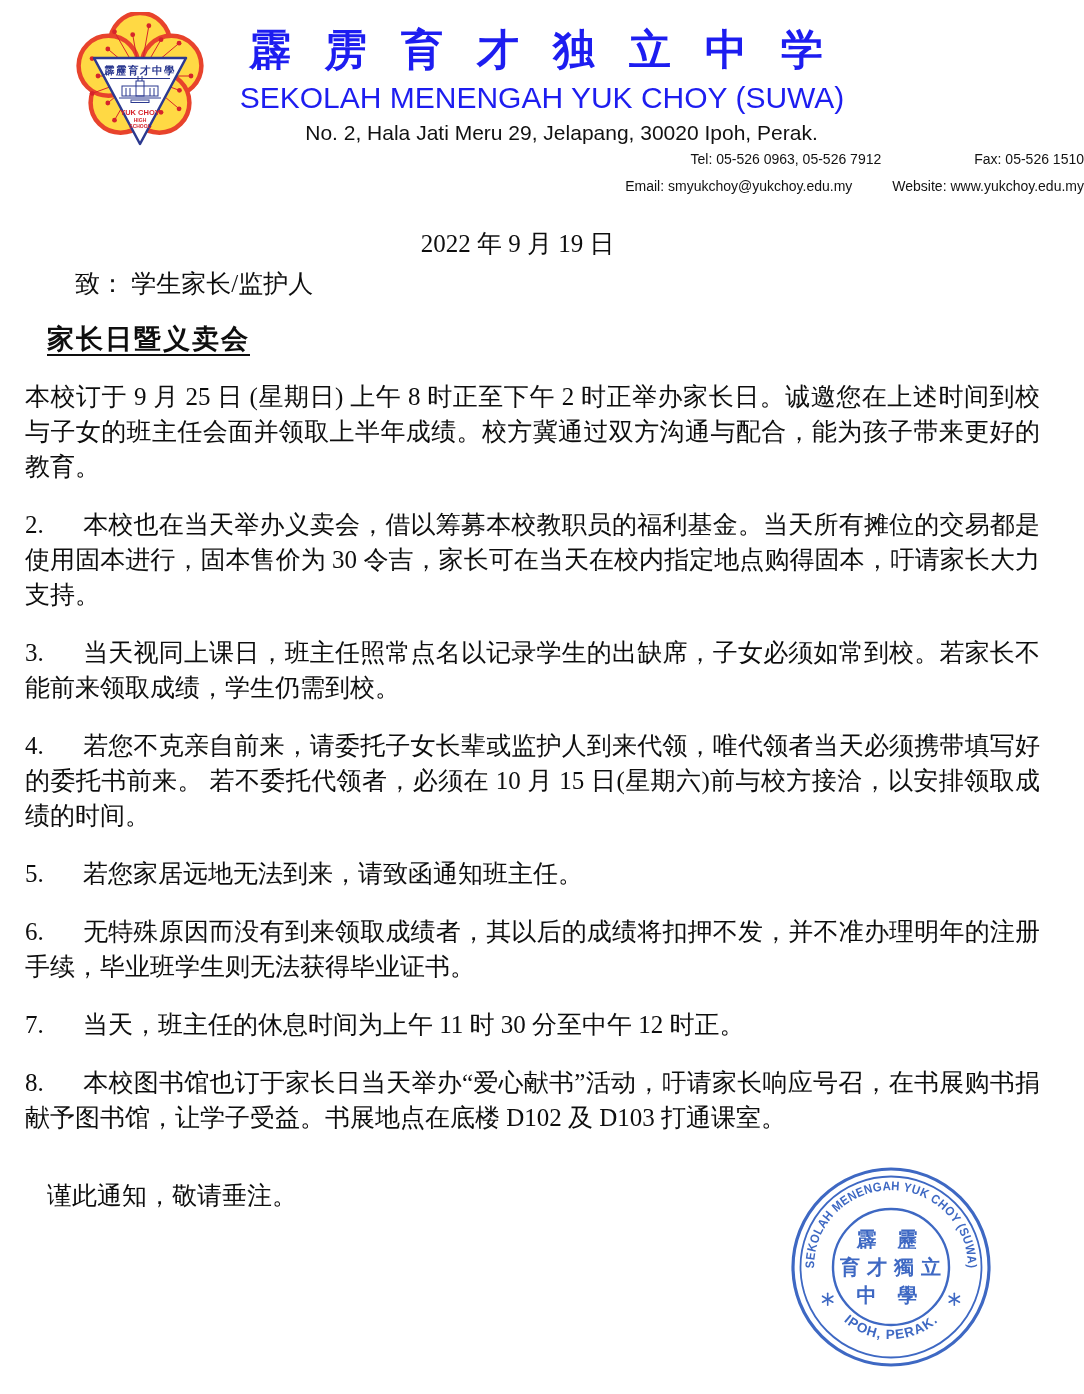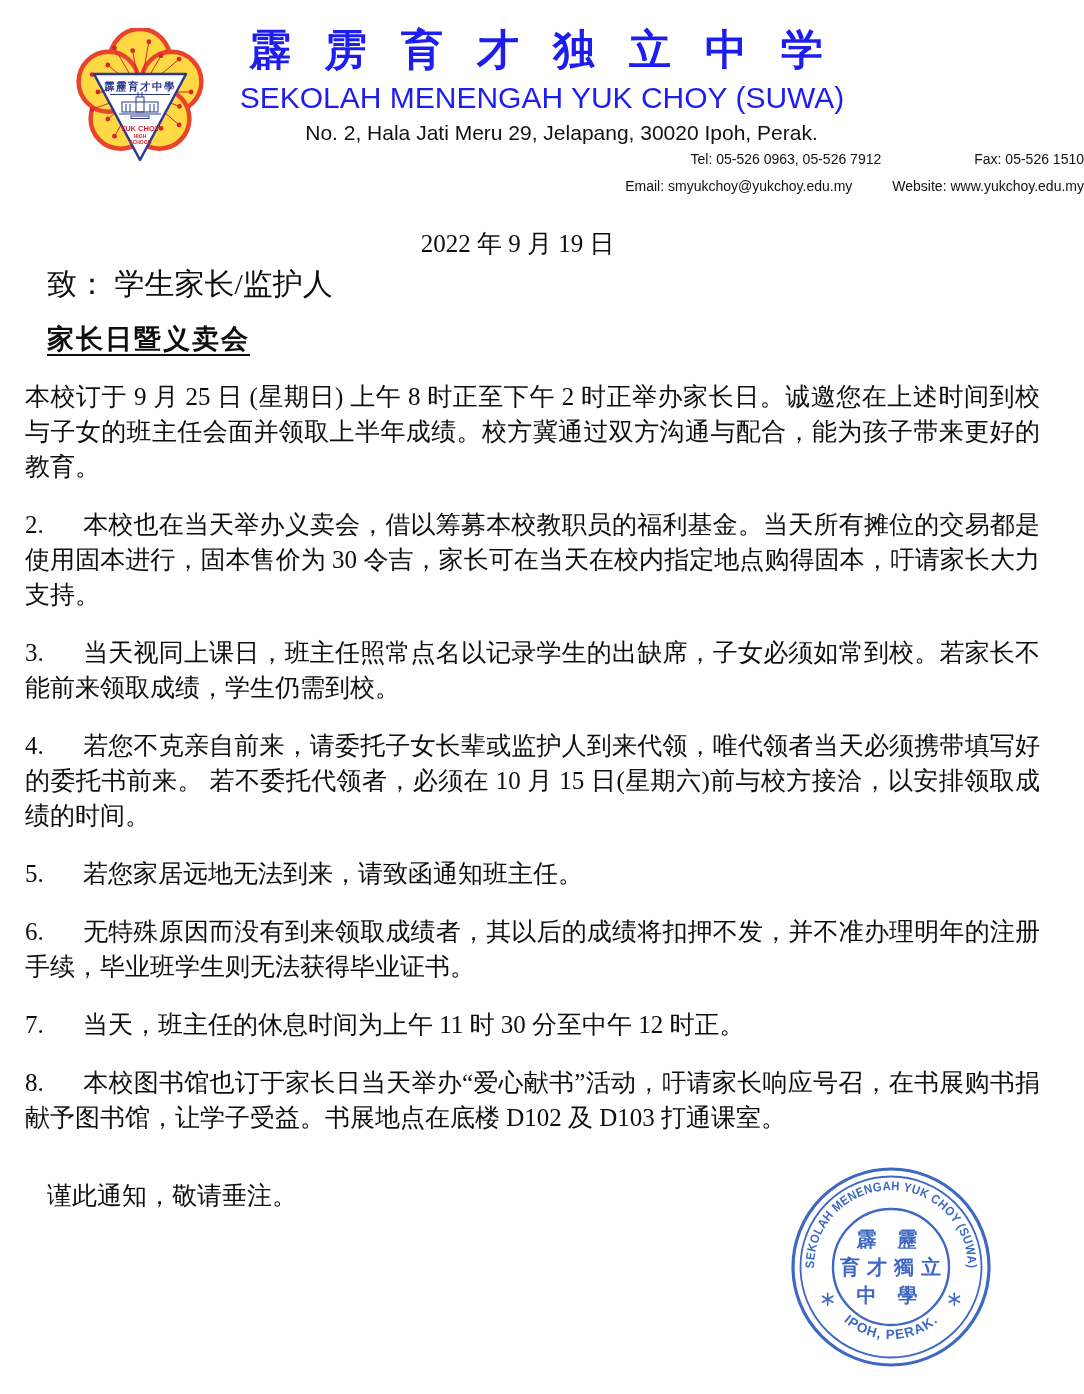--- a/index.html
+++ b/index.html
@@ -9,21 +9,21 @@
     width:1084px; height:1394px;
     margin:0 auto;
     background:#ffffff;
     font-family:"Liberation Serif", serif;
     color:#0e0e0e;
     overflow:hidden;
   }
 
   
   .letterhead { padding-top:26px; }
-  .logo-wrap { position:absolute; left:74px; top:28px; width:132px; height:148px; }
+  .logo-wrap { position:absolute; left:74px; top:12px; width:132px; height:148px; }
   .school-name-cn {
     text-align:center;
     padding-left:22px;            
     font-size:42px; line-height:48px;
     letter-spacing:34px;
     font-weight:bold;
     color:#1d1df0;
     font-family:"Liberation Serif", serif;
   }
   .school-name-en {
@@ -50,22 +50,22 @@
 
   
   .date-line {
     margin-top:28px;
     padding-right:49px;
     text-align:center;
     font-size:25px; line-height:32px;
   }
   .recipient-line {
     margin-top:8px;
-    padding-left:47px;
-    font-size:30px; line-height:32px;
+    padding-left:75px;
+    font-size:25px; line-height:32px;
   }
   .subject-line {
     margin:22px 47px 0;
     font-size:27px; line-height:34px;
     font-weight:bold;
     letter-spacing:2px;
   }
   .subject-line span {
     text-decoration:underline;
     text-decoration-thickness:2px;

